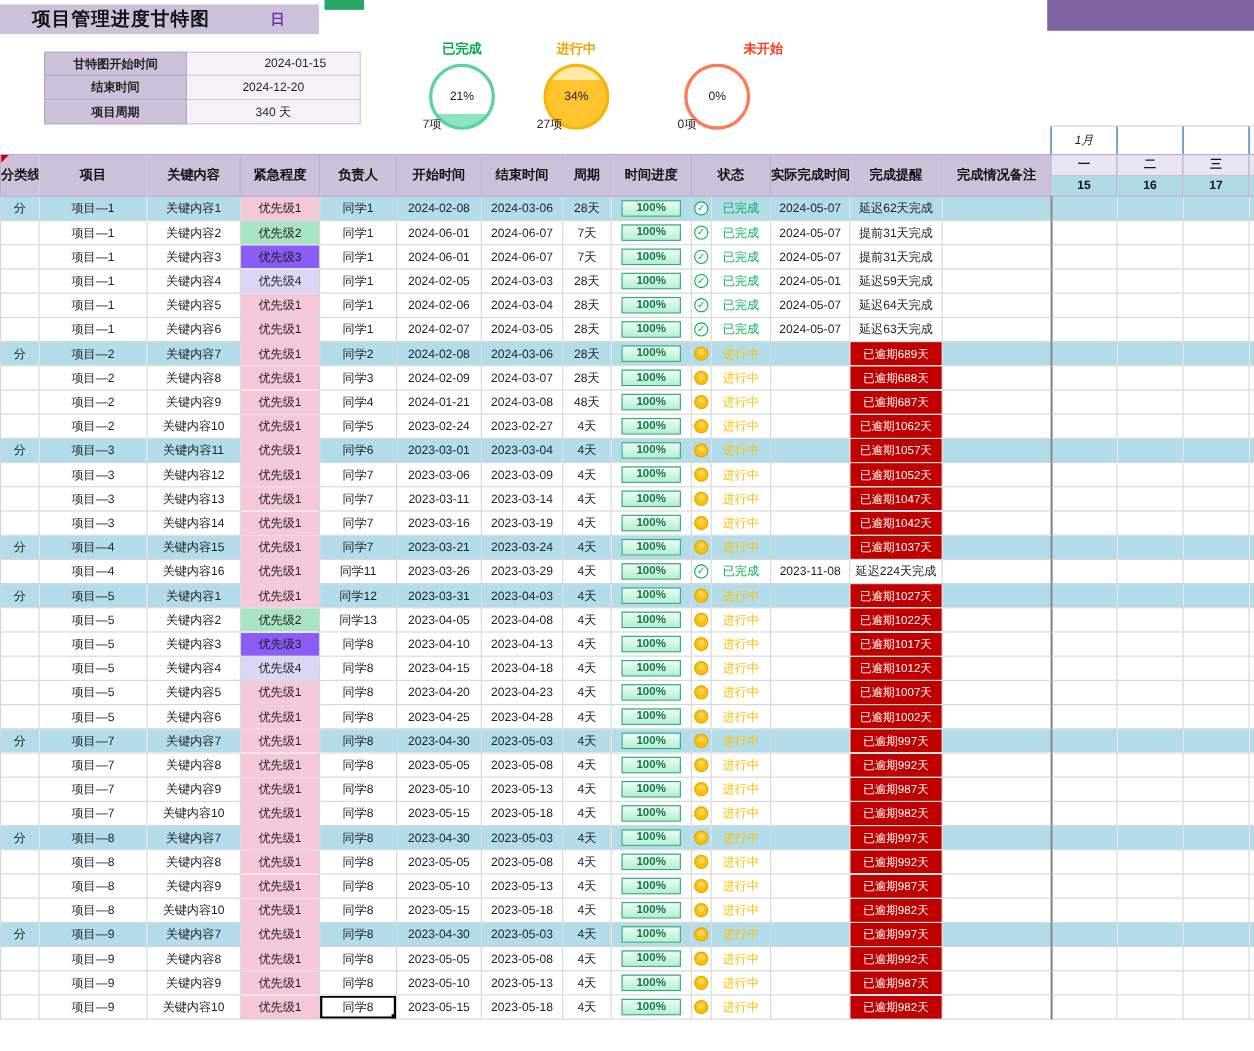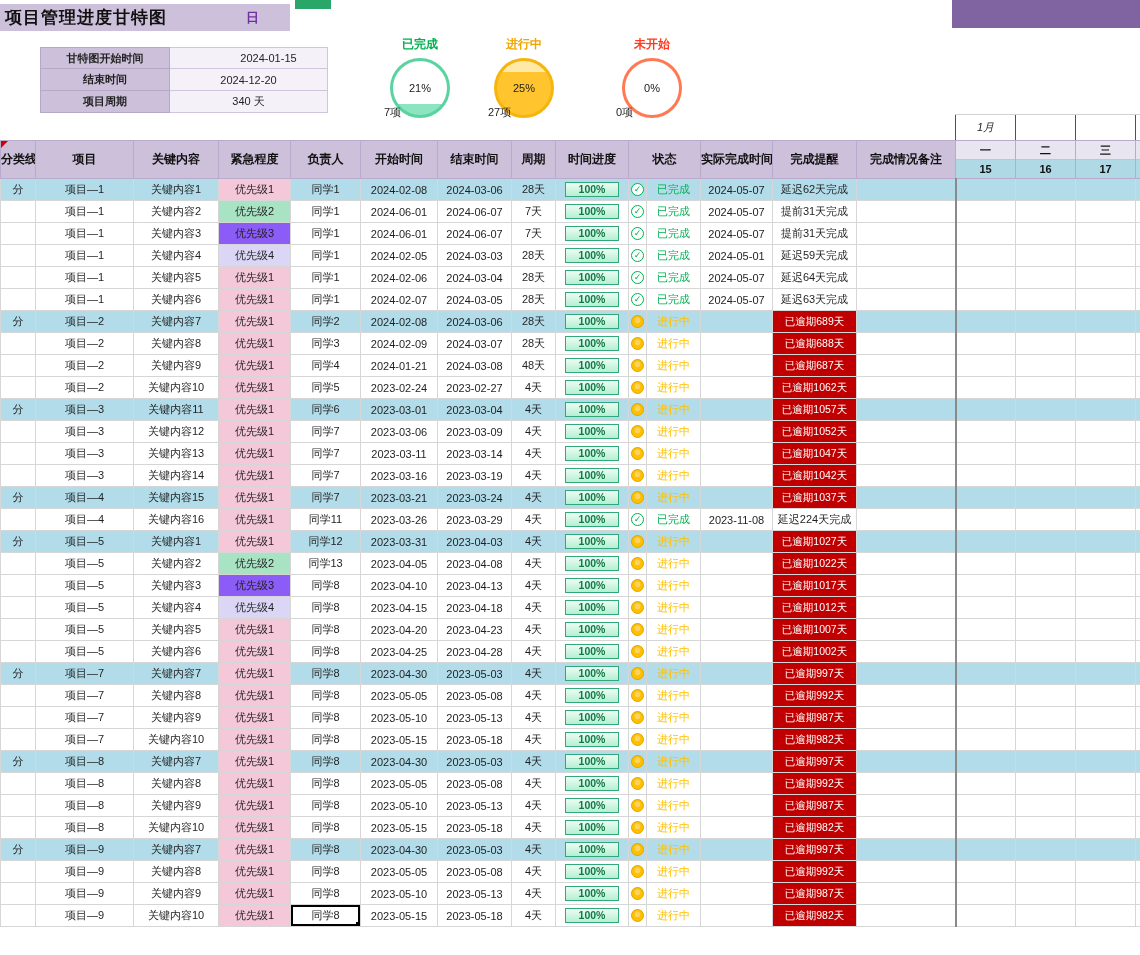--- a/index.html
+++ b/index.html
@@ -7,35 +7,35 @@
   body {
     position: relative; overflow: hidden; background: #fff;
     font-family: "Liberation Sans", "DejaVu Sans", sans-serif;
     color: #1f1f1f;
   }
   
   .deco-green { position:absolute; left:295px; top:0; width:36px; height:9px; background:#2aa768; }
   .deco-purple { position:absolute; left:952px; top:0; width:188px; height:28px; background:#8064a2; }
 
   
-  .title-bar { position:absolute; left:0; top:4px; width:290px; height:27px; background:#ccc0da; display:flex; align-items:center; }
+  .title-bar { position:absolute; left:0; top:4px; width:290px; height:27px; background:#ccc0da; display:flex; align-items:center;padding-left:24px; }
   .title-text { font-size:17px; font-weight:bold; letter-spacing:1px; padding-left:5px; color:#111; }
   .view-mode { position:absolute; left:246px; top:5px; font-size:13px; font-weight:bold; color:#7030a0; }
 
   
   .info-block { position:absolute; left:0; top:47px; }
   .info-row { display:flex; height:22px;margin-left:40px; }
   .info-label { width:130px; background:#ccc0da; border:1px solid #b6a8c9; border-top:none; font-size:11px; font-weight:bold; display:flex; align-items:center; justify-content:center; }
   .info-value { width:158px; background:#f4f1f8; border:1px solid #cfc6dd; border-left:none; border-top:none; font-size:11px; display:flex; align-items:center; justify-content:center; }
   .info-row:first-child .info-label { border-top:1px solid #b6a8c9; }
   .info-row:first-child .info-value { border-top:1px solid #cfc6dd;padding-left:40px; }
 
   
   .chart-group { position:absolute; top:36px; width:120px; text-align:center; }
-  .chart-group.g0 { left:360px; } .chart-group.g1 { left:464px; } .chart-group.g2 { left:592px; }
+  .chart-group.g0 { left:360px; } .chart-group.g1 { left:464px; } .chart-group.g2 { left:592px;text-align:right; }
   .chart-label { font-size:12px; font-weight:bold; }
   .ring { width:60px; height:60px; border:3px solid #999; border-radius:50%; margin:5px auto 0;
           display:flex; align-items:center; justify-content:center; font-size:11px; color:#222; }
   .chart-count { position:absolute; left:-10px; bottom:-2px; font-size:11px; color:#222;margin-left:34px; }
 
   
   .cal-pre { position:absolute; left:955px; top:114px; width:185px; height:26px; display:flex; border-top:1px solid #d2d2d2; }
   .cal-pre > div { border-left:1px solid #0369a1; height:100%;font-style:italic; }
   .cal-month { width:60px; font-size:11px; display:flex; align-items:center; justify-content:center; }
   .cal-sp { width:60px; } .cal-sp-last { width:5px; }
@@ -102,21 +102,21 @@
 <div class="chart-group g0">
   <div class="chart-label" style="color: rgb(0, 176, 80);">已完成</div>
   <div class="ring" style="border-color: rgb(91, 211, 160); background: linear-gradient(to top, rgb(140, 228, 192) 21%, rgb(255, 255, 255) 21%);">
       <span>21%</span>
     </div>
   <div class="chart-count">7项</div>
 </div>
 <div class="chart-group g1">
   <div class="chart-label" style="color: rgb(240, 165, 0);">进行中</div>
   <div class="ring" style="border-color: rgb(245, 181, 14); background: linear-gradient(to top, rgb(255, 196, 46) 79%, rgb(255, 233, 166) 79%);">
-      <span>25%</span>
+      <span>34%</span>
     </div>
   <div class="chart-count">27项</div>
 </div>
 <div class="chart-group g2">
   <div class="chart-label" style="color: rgb(255, 59, 31);">未开始</div>
   <div class="ring" style="border-color: rgb(255, 122, 84); background: linear-gradient(to top, rgb(255, 122, 84) 0%, rgb(255, 255, 255) 0%);">
       <span>0%</span>
     </div>
   <div class="chart-count">0项</div>
 </div>

